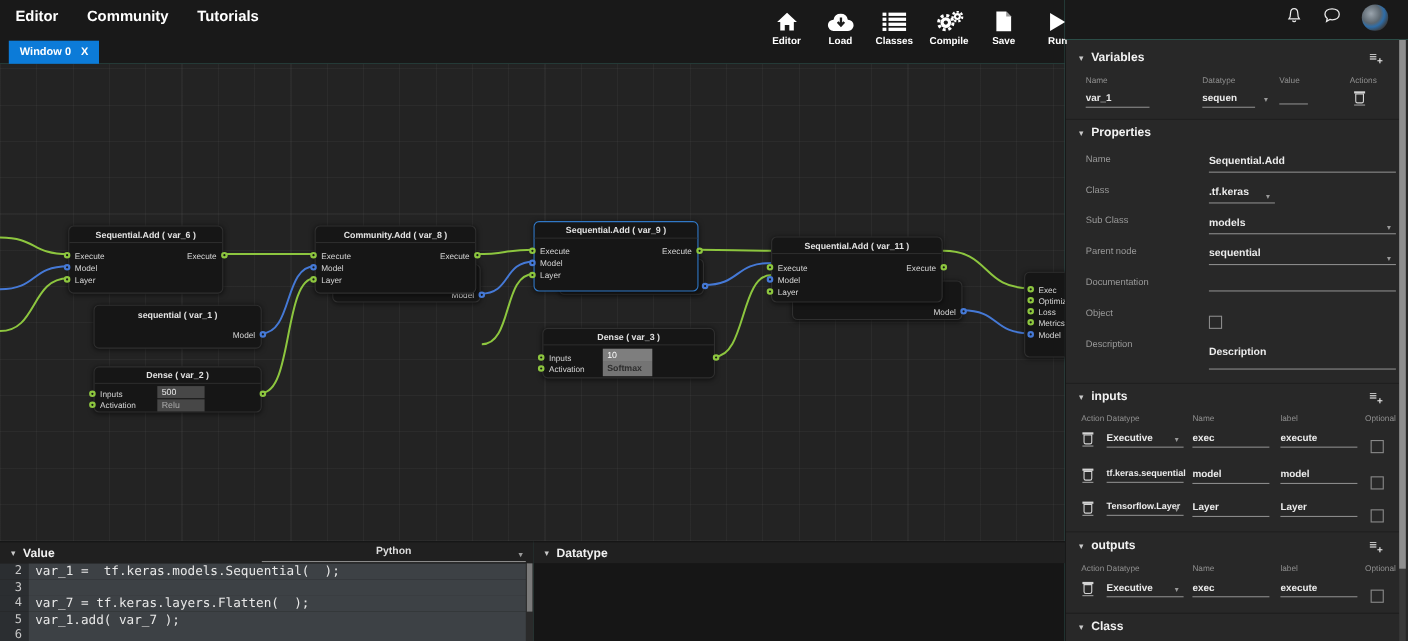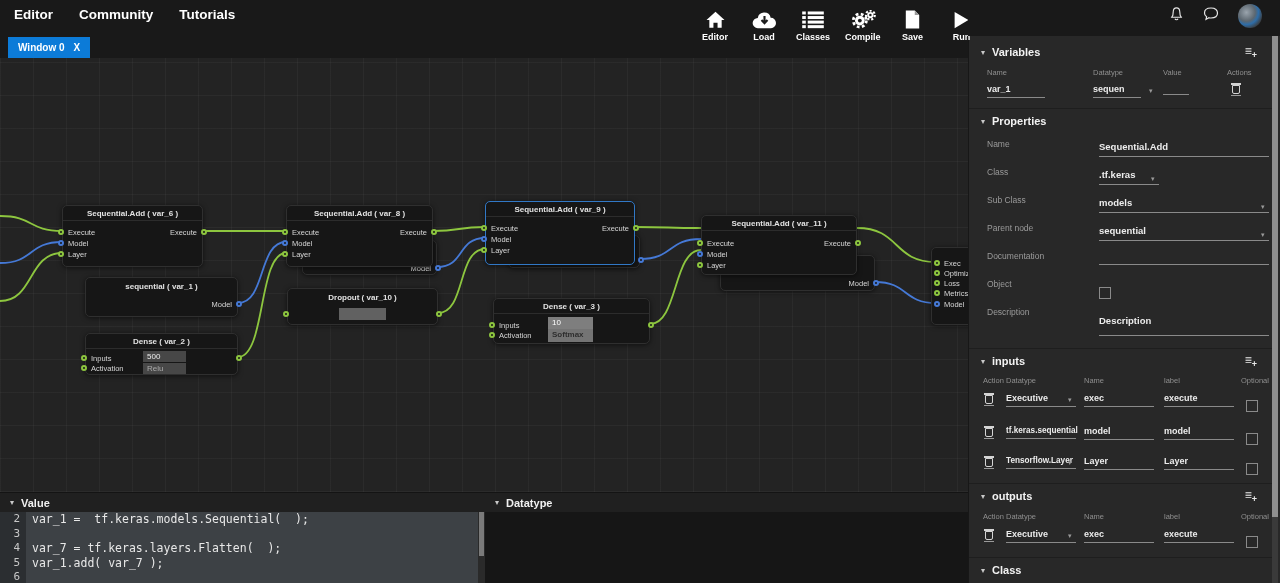--- a/index.html
+++ b/index.html
@@ -256,33 +256,23 @@
     </div>
 
     <div class="node" style="left:302px;top:182px;width:135px;height:35px;z-index:1">
       <div class="ntitle noline">sequential ( var_1 )</div>
       <div class="pr" style="top:22px">
         <span class="port blue"></span>
         <span>Model</span>
       </div>
     </div>
 
-    <div class="node" style="left:287px;top:230px;width:151px;height:37px">
-      <div class="ntitle noline">Dropout ( var_10 )</div>
-      <div class="pl" style="top:20px">
-        <span class="port"></span>
-      </div>
-      <div class="nfield" style="left:51px;top:19px;width:47px;height:12px;background:#616161"></div>
-      <div class="pr" style="top:20px">
-        <span class="port"></span>
-      </div>
-    </div>
 
     <div class="node" style="left:286px;top:147px;width:147px;height:62px;z-index:2">
-      <div class="ntitle">Sequential.Add ( var_8 )</div>
+      <div class="ntitle">Community.Add ( var_8 )</div>
       <div class="pl" style="top:21px">
         <span class="port"></span>
         <span>Execute</span>
       </div>
       <div class="pl" style="top:32px">
         <span class="port blue"></span>
         <span>Model</span>
       </div>
       <div class="pl" style="top:43px">
         <span class="port"></span>
@@ -388,20 +378,24 @@
         <span class="port blue"></span>
         <span>Model</span>
       </div>
     </div>
   </div>
 
   <div class="code-panel">
     <div class="panel-head code-head">
       <span class="tri">▾</span>
       <span class="phead-title">Value</span>
+      <span class="lang-select">
+        <span>Python</span>
+        <span class="lang-caret">▾</span>
+      </span>
     </div>
     <div class="code-body">
       <div class="crow">
         <span class="n">2</span>
         <span class="t">var_1 =  tf.keras.models.Sequential(  );</span>
       </div>
       <div class="crow">
         <span class="n">3</span>
         <span class="t"></span>
       </div>

